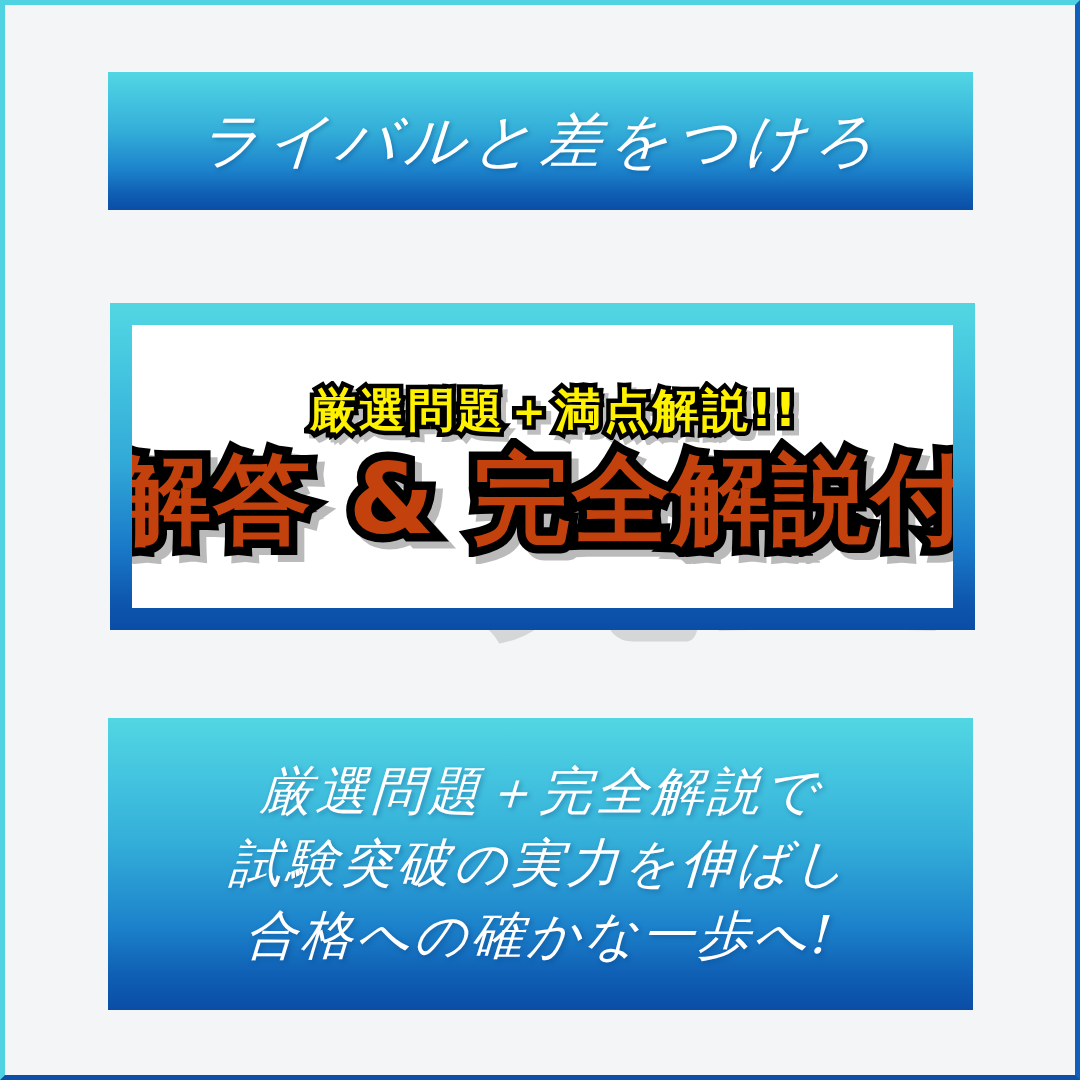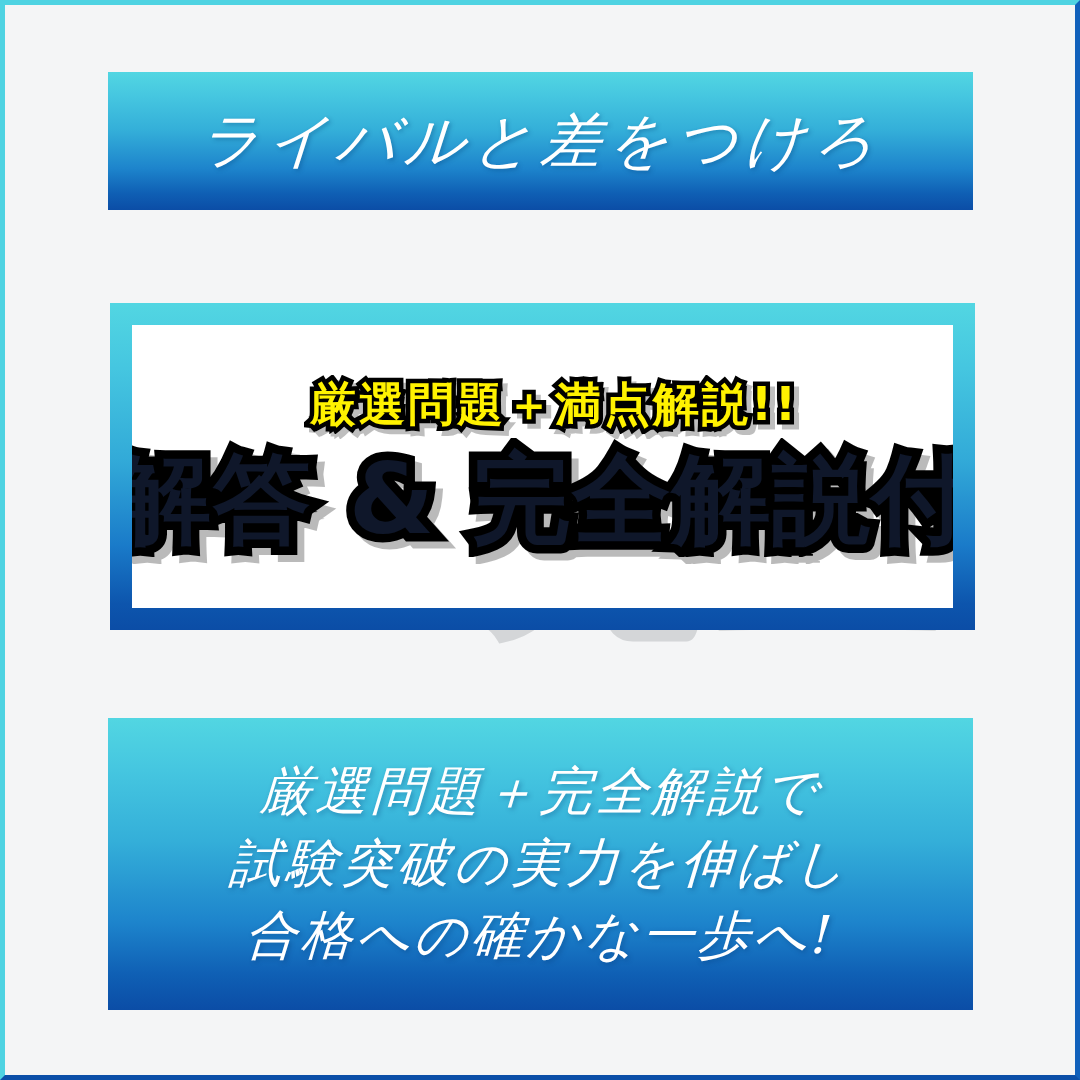--- a/index.html
+++ b/index.html
@@ -143,23 +143,23 @@
     filter: drop-shadow(5px 5px 0px rgba(40,40,40,0.30));
     padding-left: 24px;
   }
 
   .headline-large {
     font-family: "DejaVu Sans", "Liberation Sans", sans-serif;
     font-weight: 700;
     font-size: 98px;
     line-height: 1.05;
     letter-spacing: 2px;
-    color: #0f172a;
-    white-space: nowrap;
-    margin: 6px;
+    color: #c2410c;
+    white-space: nowrap;
+    margin: 0;
     -webkit-text-stroke: 17px #000000;
     paint-order: stroke fill;
     filter: drop-shadow(7px 7px 0px rgba(40,40,40,0.32));
   }
 
   
   .bottom-panel {
     left: 103px;
     top: 713px;
     width: 865px;

